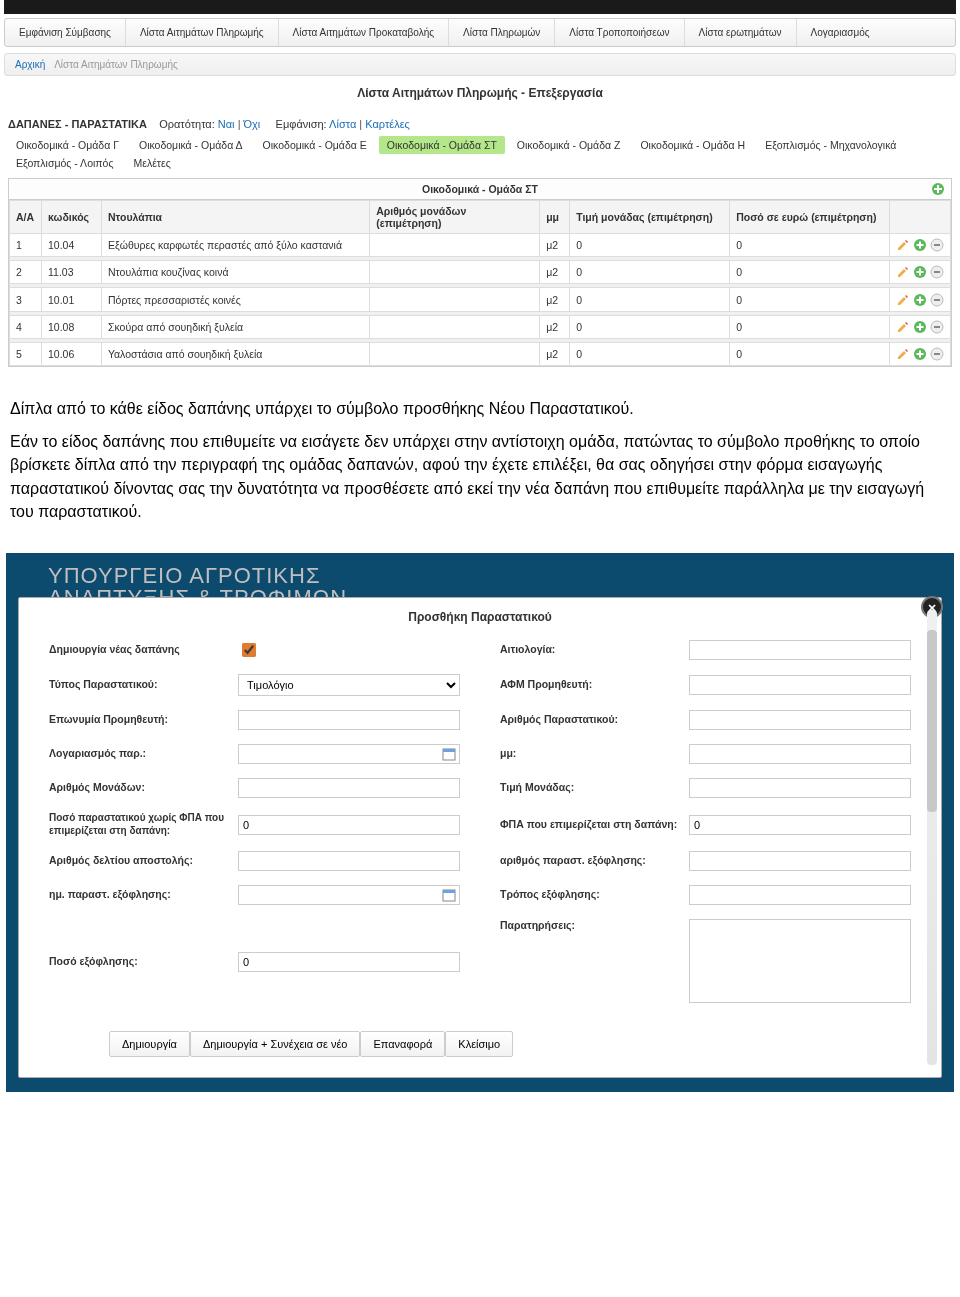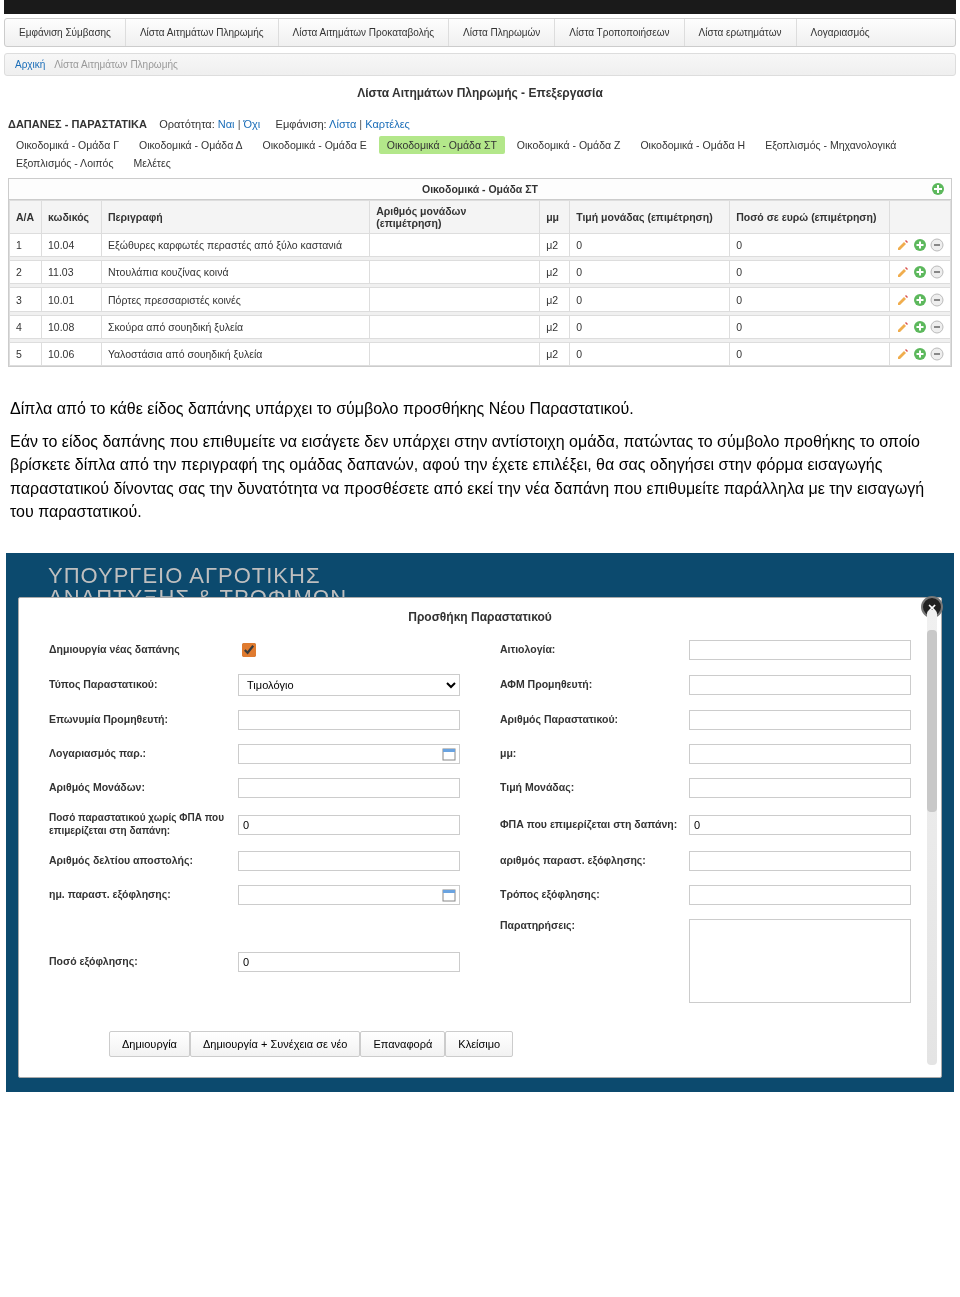--- a/index.html
+++ b/index.html
@@ -128,21 +128,21 @@
             <circle cx="7" cy="7" r="6" fill="#5cb85c"></circle>
             <path d="M7 3v8M3 7h8" stroke="#fff" stroke-width="2"></path>
           </svg>
       </span>
     </div>
     <table class="data">
       <thead>
         <tr>
           <th style="width:32px">Α/Α</th>
           <th style="width:60px">κωδικός</th>
-          <th>Περιγραφή</th>
+          <th>Ντουλάπια</th>
           <th style="width:170px">Αριθμός μονάδων (επιμέτρηση)</th>
           <th style="width:30px">μμ</th>
           <th style="width:160px">Τιμή μονάδας (επιμέτρηση)</th>
           <th style="width:160px">Ποσό σε ευρώ (επιμέτρηση)</th>
           <th style="width:60px"></th>
         </tr>
       </thead>
       <tbody id="tbody">
           <tr>
             <td>1</td>

